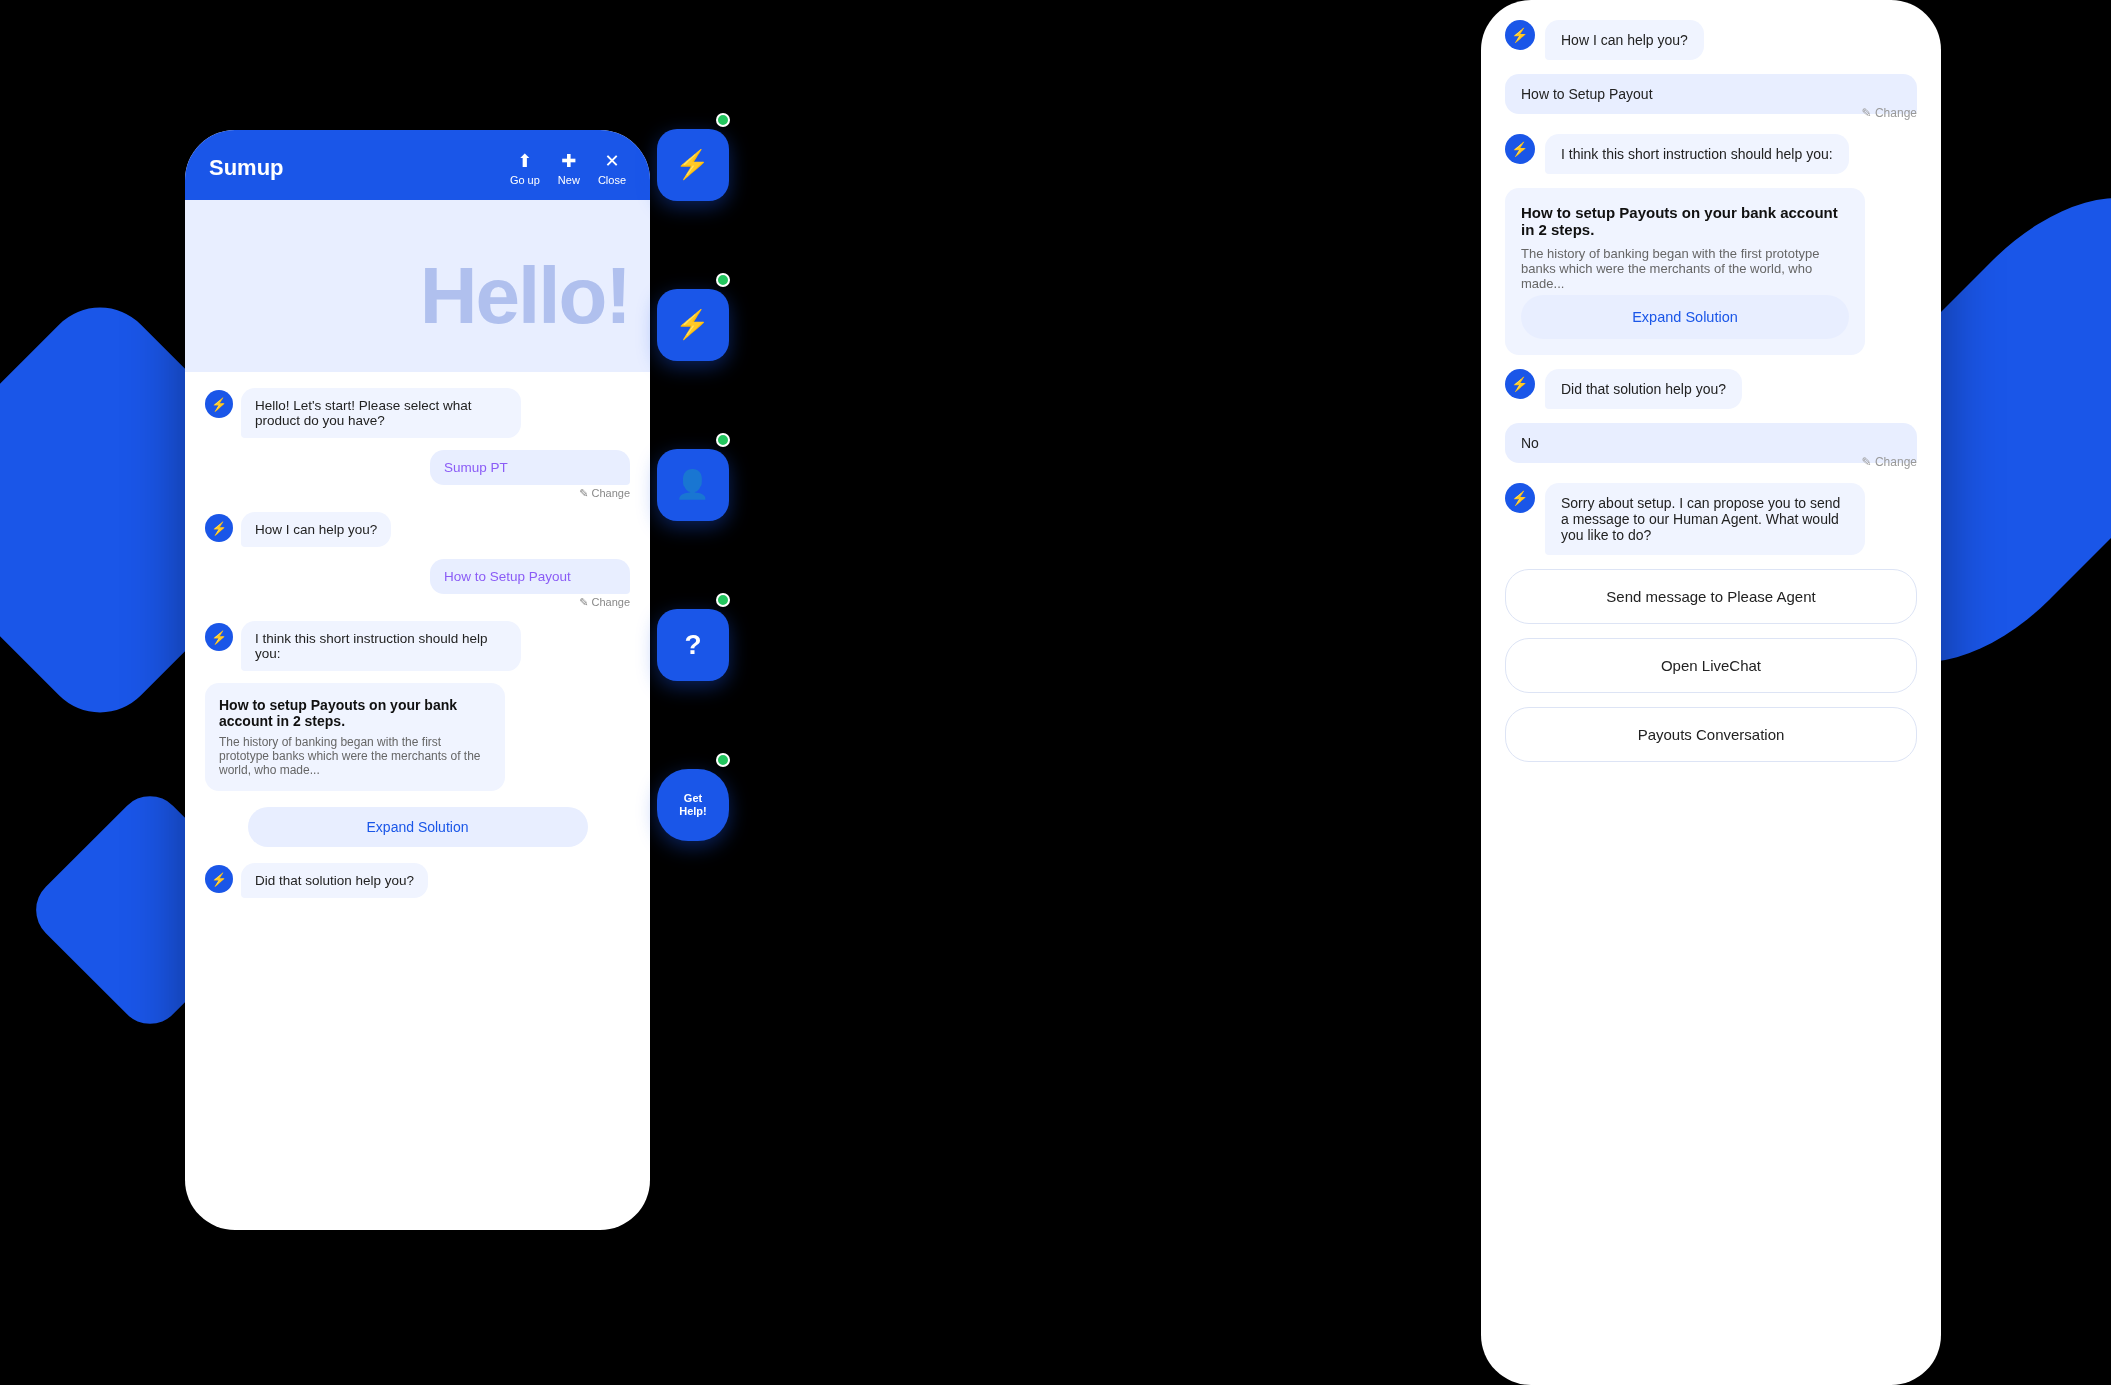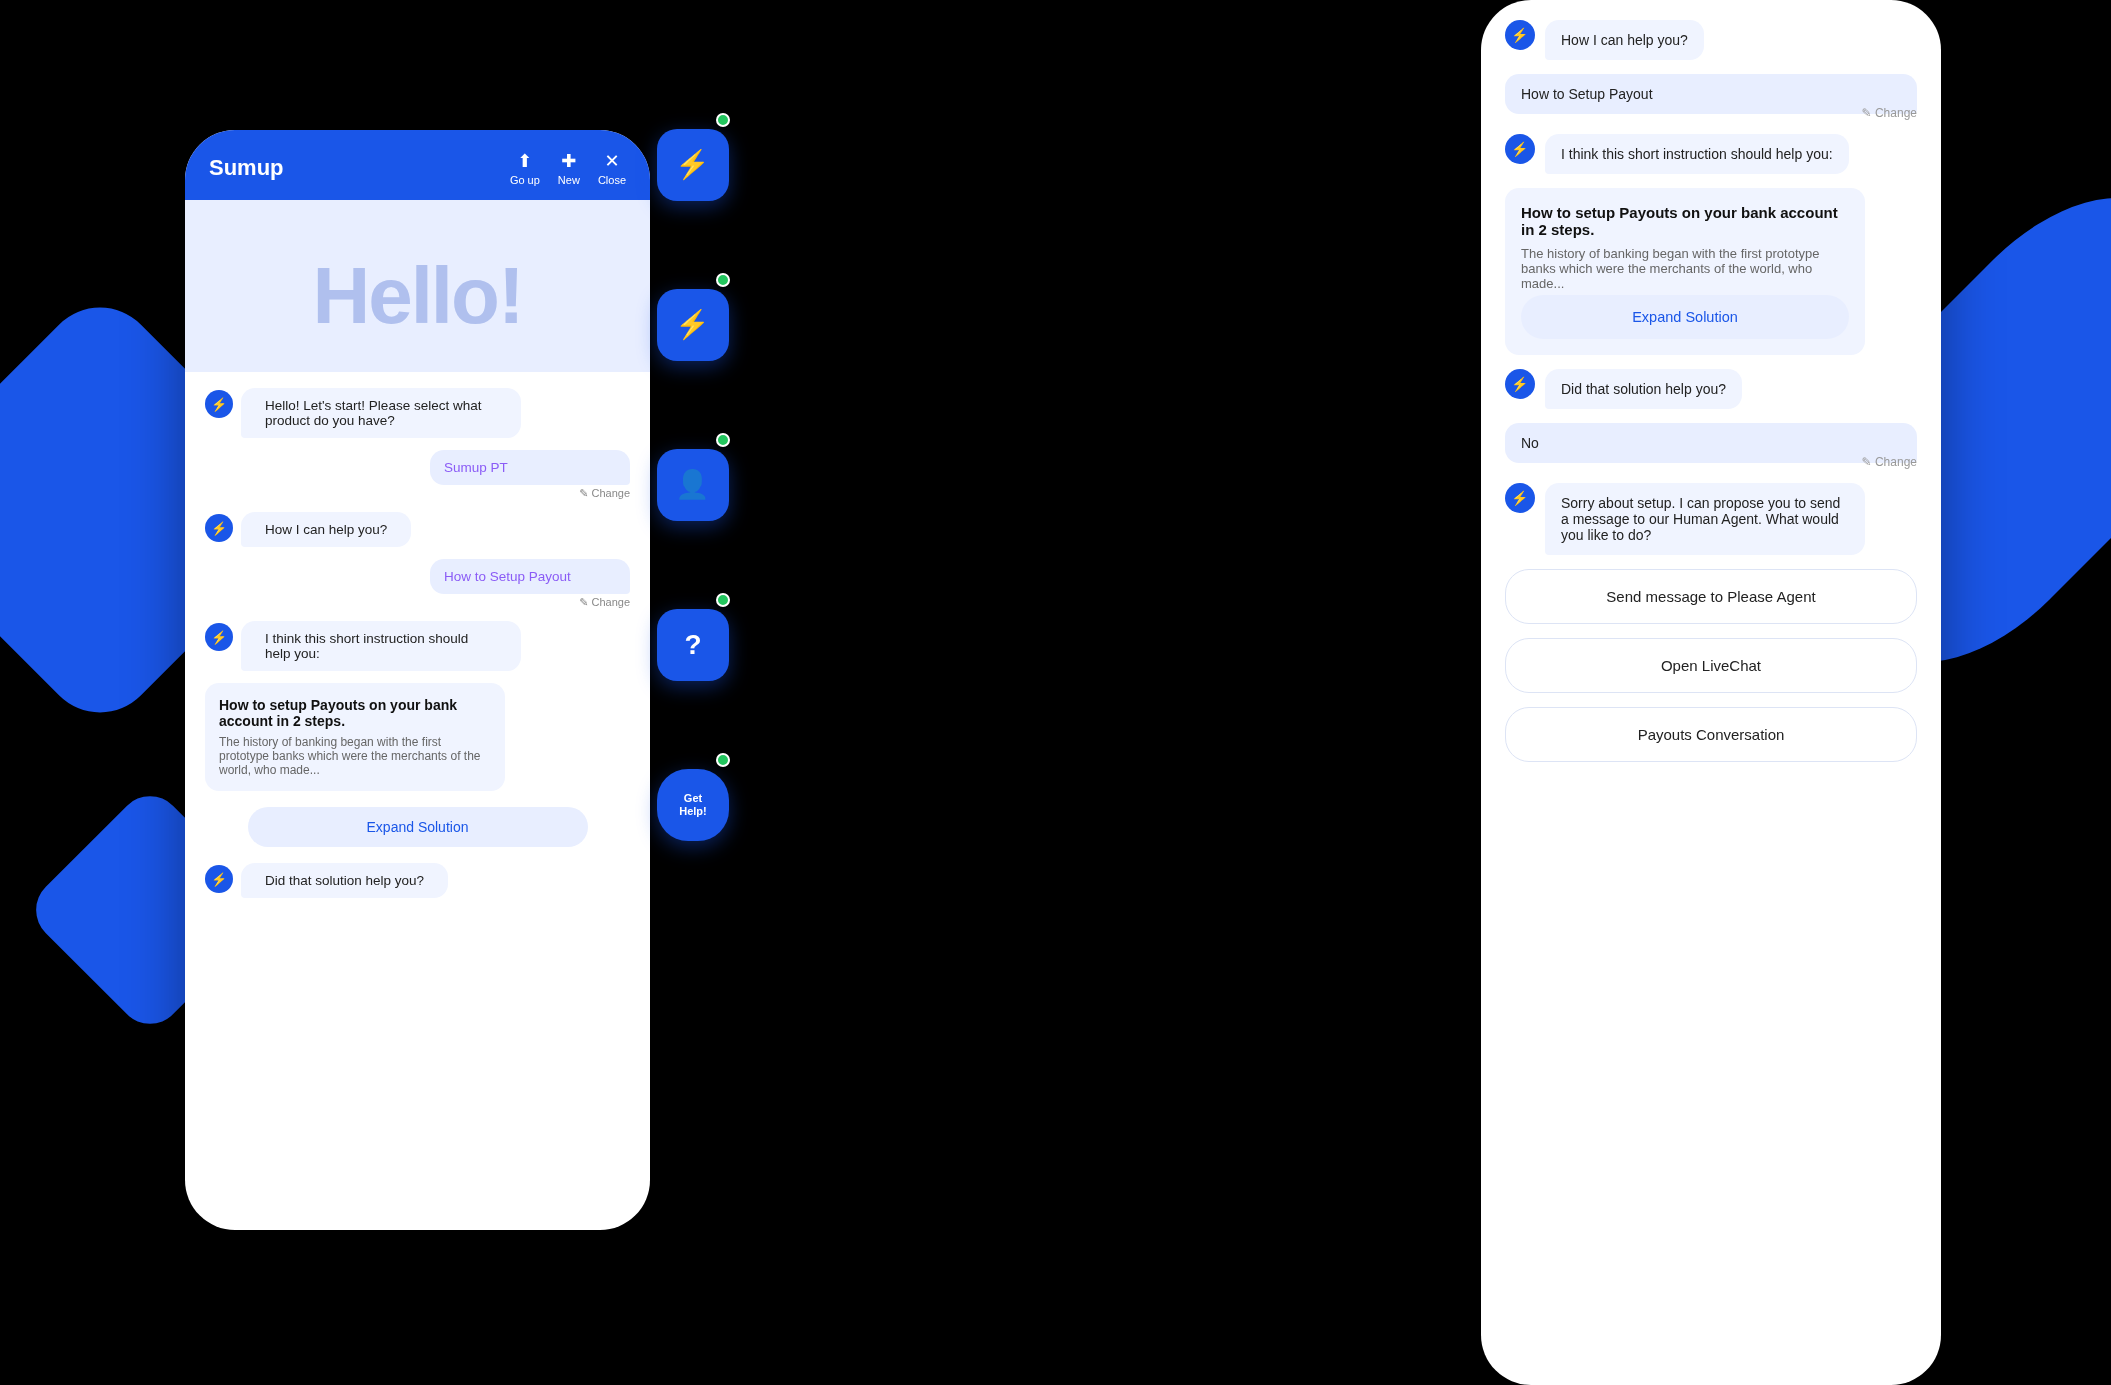--- a/index.html
+++ b/index.html
@@ -82,20 +82,21 @@
     .hello-section {
       background: #e8eeff;
       padding: 50px 20px 30px;
       text-align: center;
     }
     .hello-text {
       font-size: 80px;
       font-weight: 700;
       color: #b0c0ee;
       letter-spacing: -2px;
+      text-align: right;
     }
 
     
     .chat-body {
       padding: 16px 20px;
       display: flex;
       flex-direction: column;
       gap: 12px;
       background: #fff;
     }
@@ -118,21 +119,21 @@
     }
     .chat-avatar span {
       color: #fff;
       font-size: 13px;
       font-weight: 700;
     }
 
     .bubble-bot {
       background: #f0f4ff;
       border-radius: 14px 14px 14px 4px;
-      padding: 10px 24px;
+      padding: 10px 14px;
       font-size: 13.5px;
       color: #222;
       max-width: 280px;
     }
     .bubble-user {
       background: #e8eeff;
       border-radius: 14px 14px 4px 14px;
       padding: 10px 14px;
       font-size: 13.5px;
       color: #8b5cf6;

